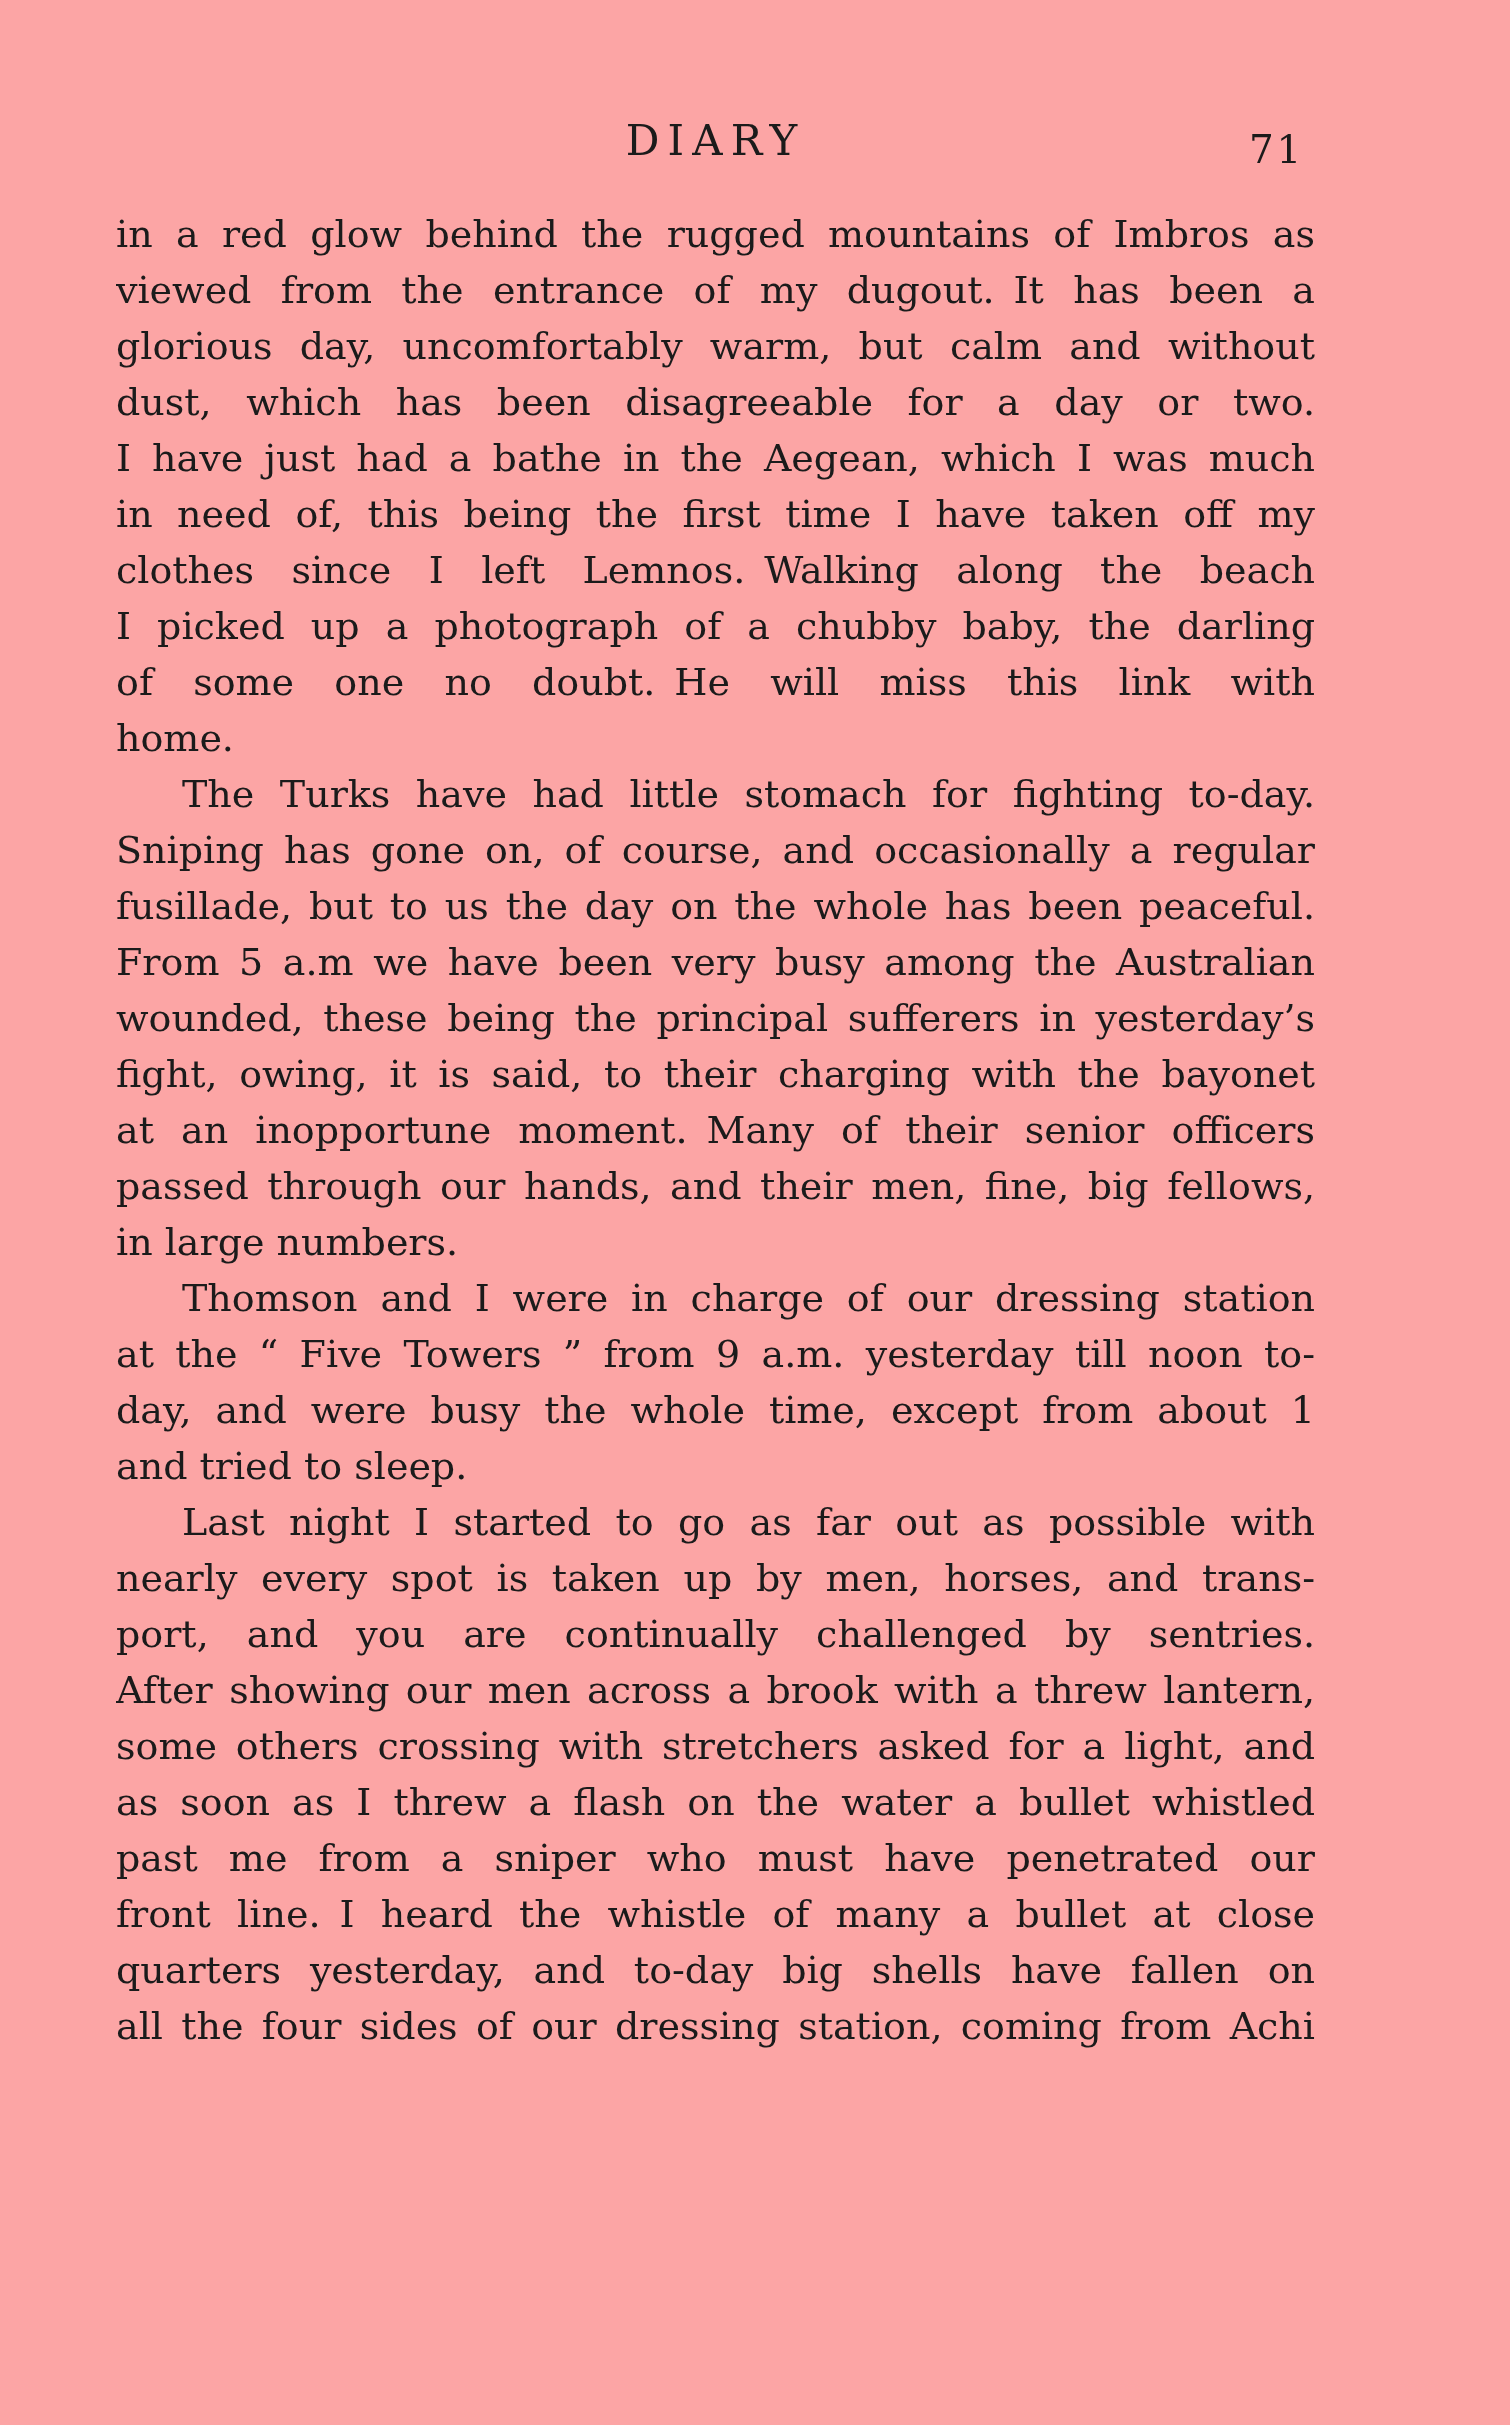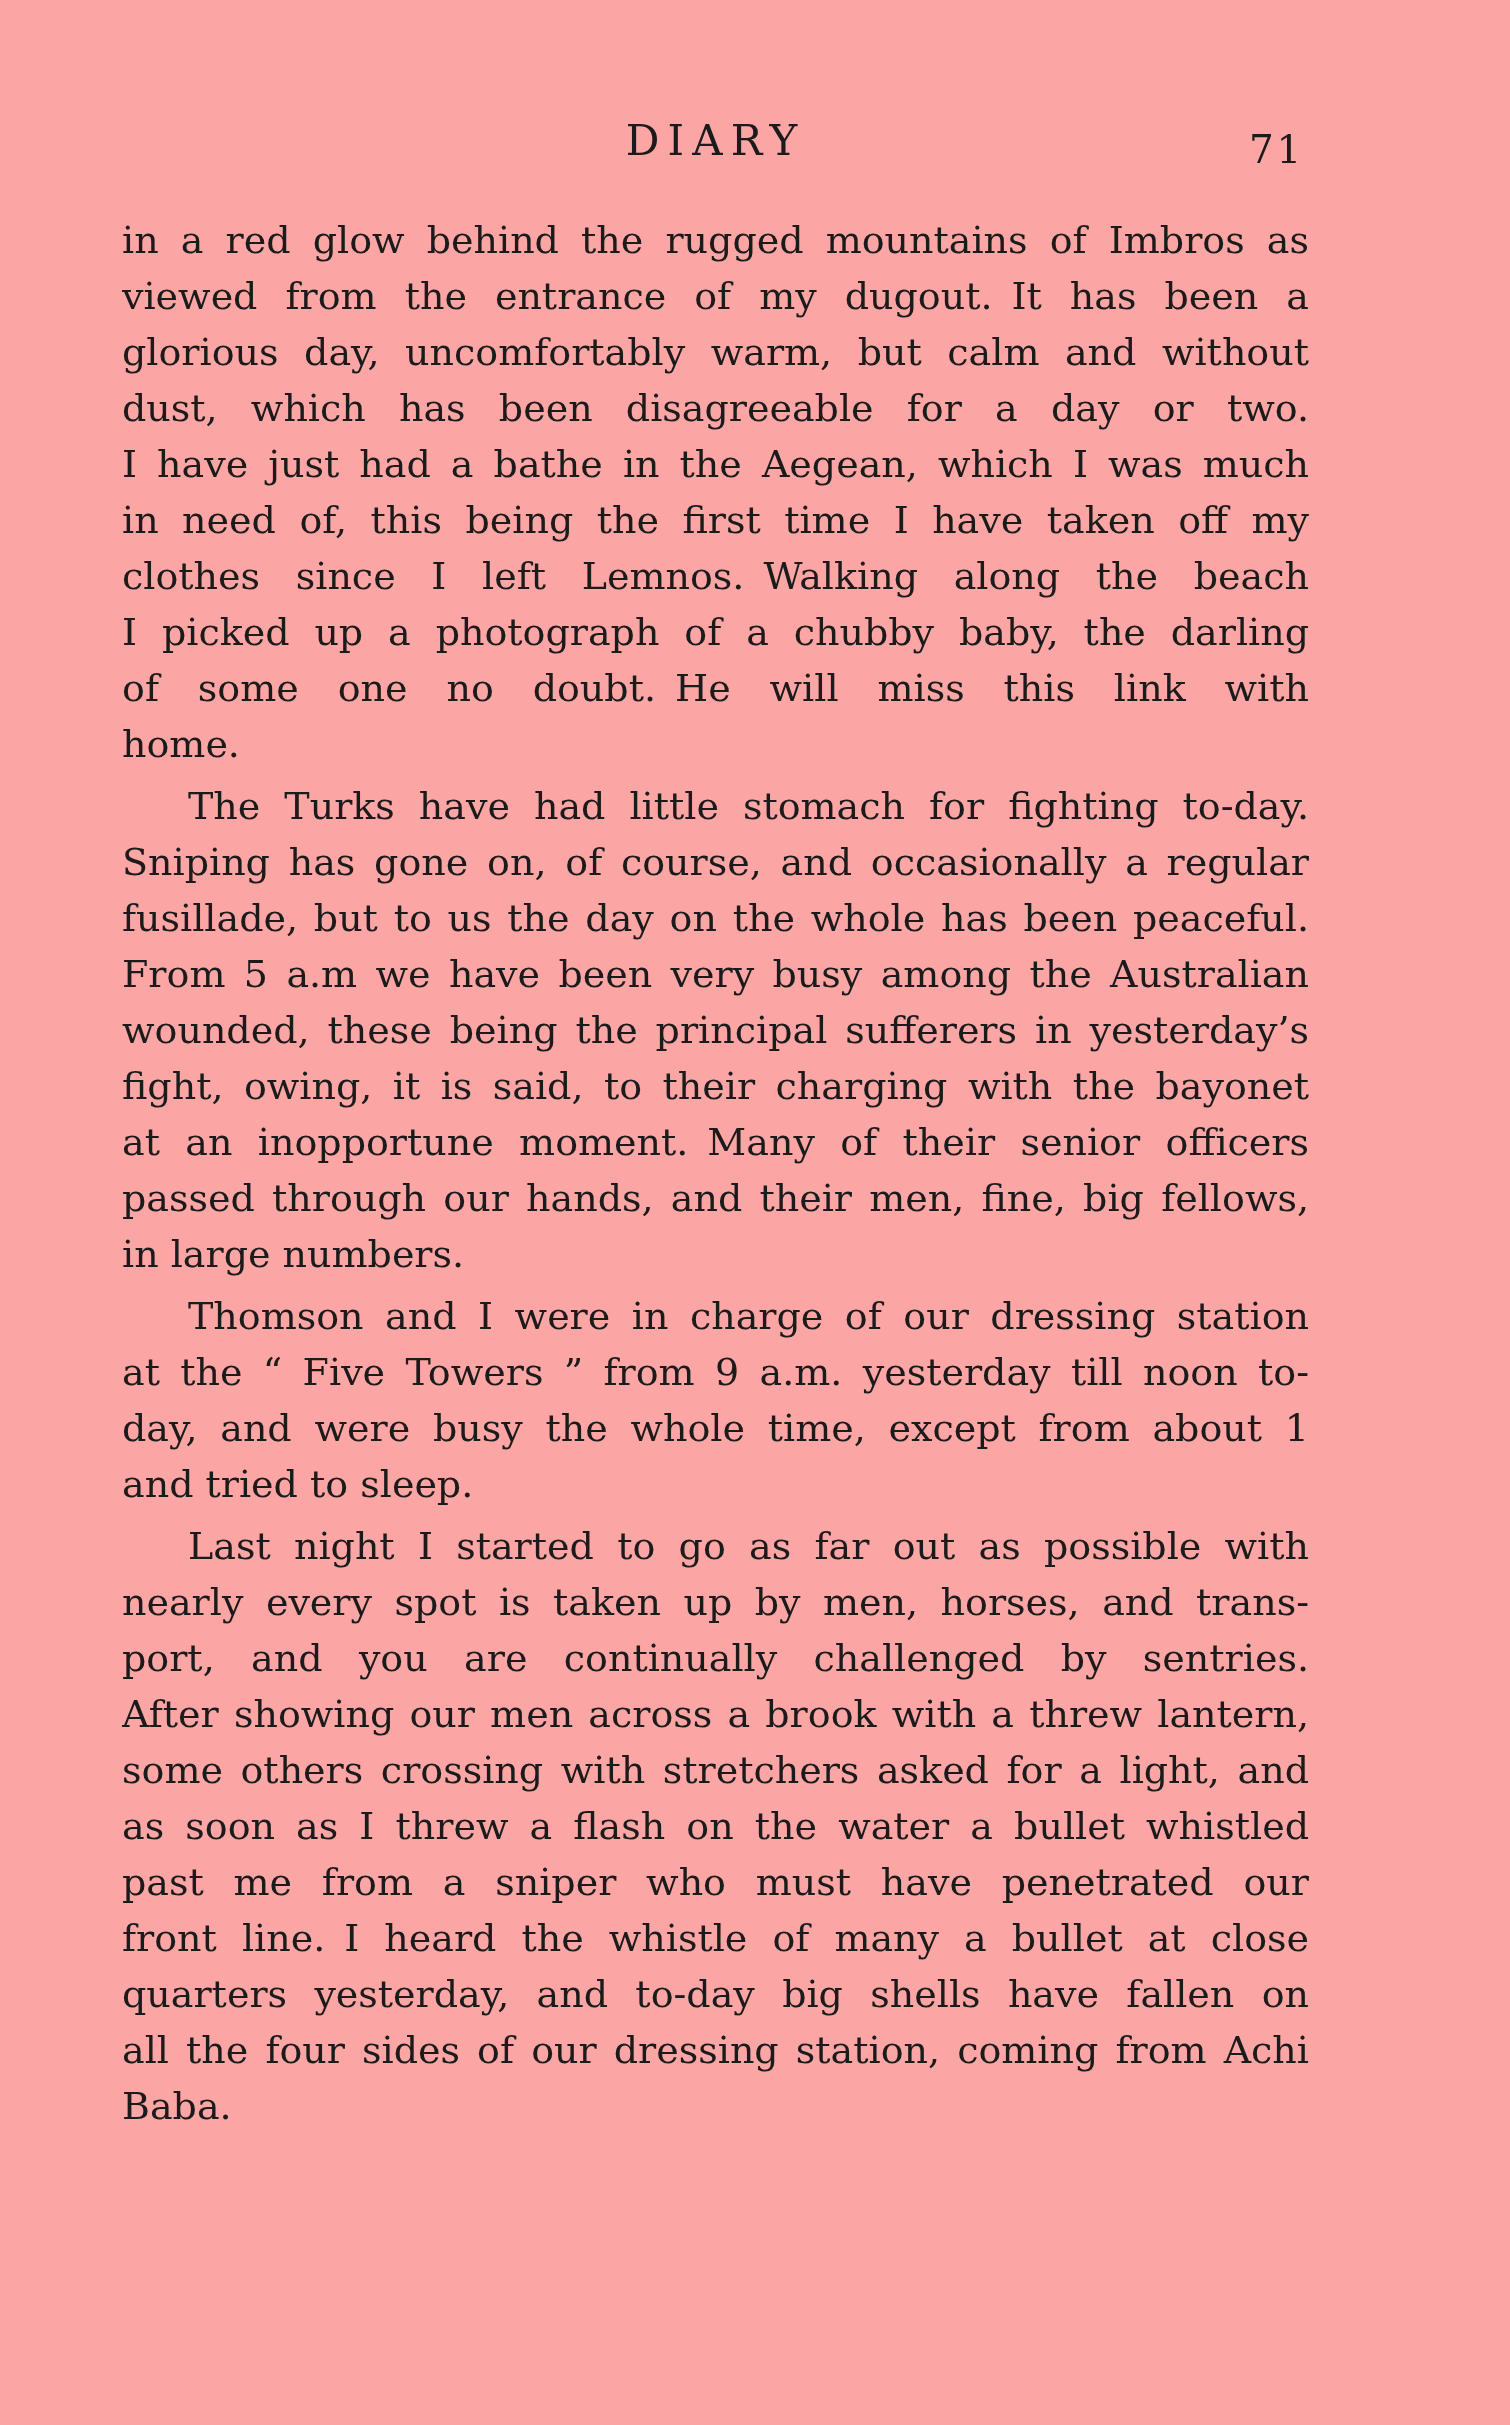--- a/index.html
+++ b/index.html
@@ -38,21 +38,21 @@
     line-height: 44px;
     letter-spacing: 2.7px;
   }
   .body-text {
     position: absolute;
     top: 206px;
     left: 116px;
     width: 1199px;
   }
   .paragraph {
-    margin: 6px;
+    margin: 0;
     padding: 0;
   }
   .line {
     font-size: 38px;
     line-height: 56px;
     height: 56px;
     text-align: justify;
     text-align-last: justify;
     overflow: hidden;
   }
@@ -111,18 +111,17 @@
       <div class="line para-first">Last night I started to go as far out as possible with</div>
       <div class="line">nearly every spot is taken up by men, horses, and trans-</div>
       <div class="line">port, and you are continually challenged by sentries.</div>
       <div class="line">After showing our men across a brook with a threw lantern,</div>
       <div class="line">some others crossing with stretchers asked for a light, and</div>
       <div class="line">as soon as I threw a flash on the water a bullet whistled</div>
       <div class="line">past me from a sniper who must have penetrated our</div>
       <div class="line">front line. I heard the whistle of many a bullet at close</div>
       <div class="line">quarters yesterday, and to-day big shells have fallen on</div>
       <div class="line">all the four sides of our dressing station, coming from Achi</div>
-      <div class="line para-last">Baba.</div>
     </div>
 
   </div>
 </div>
 
 
 </body></html>

